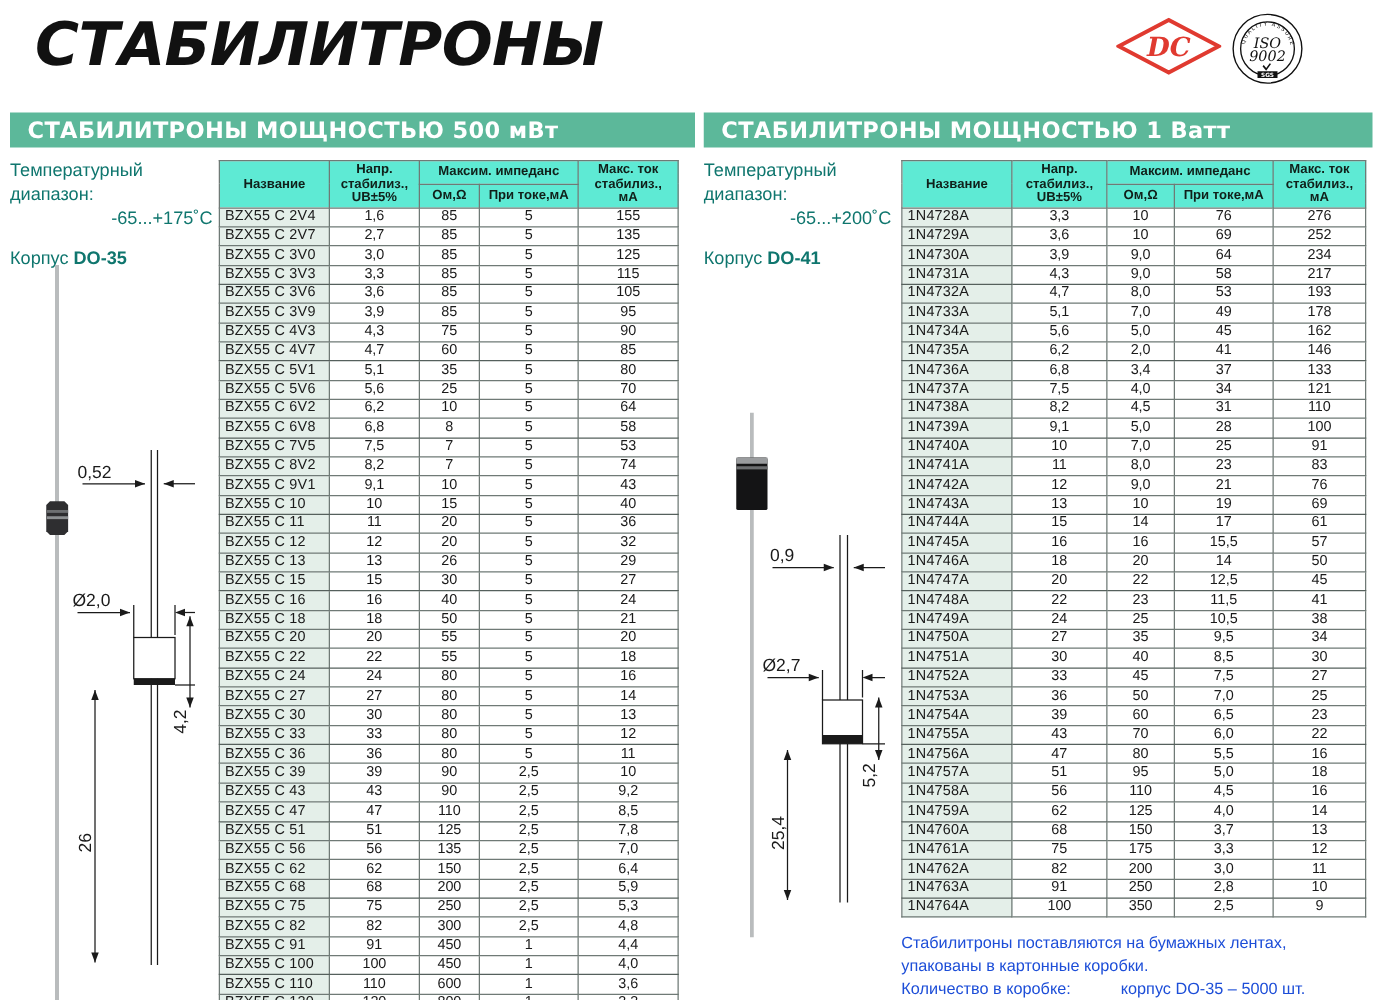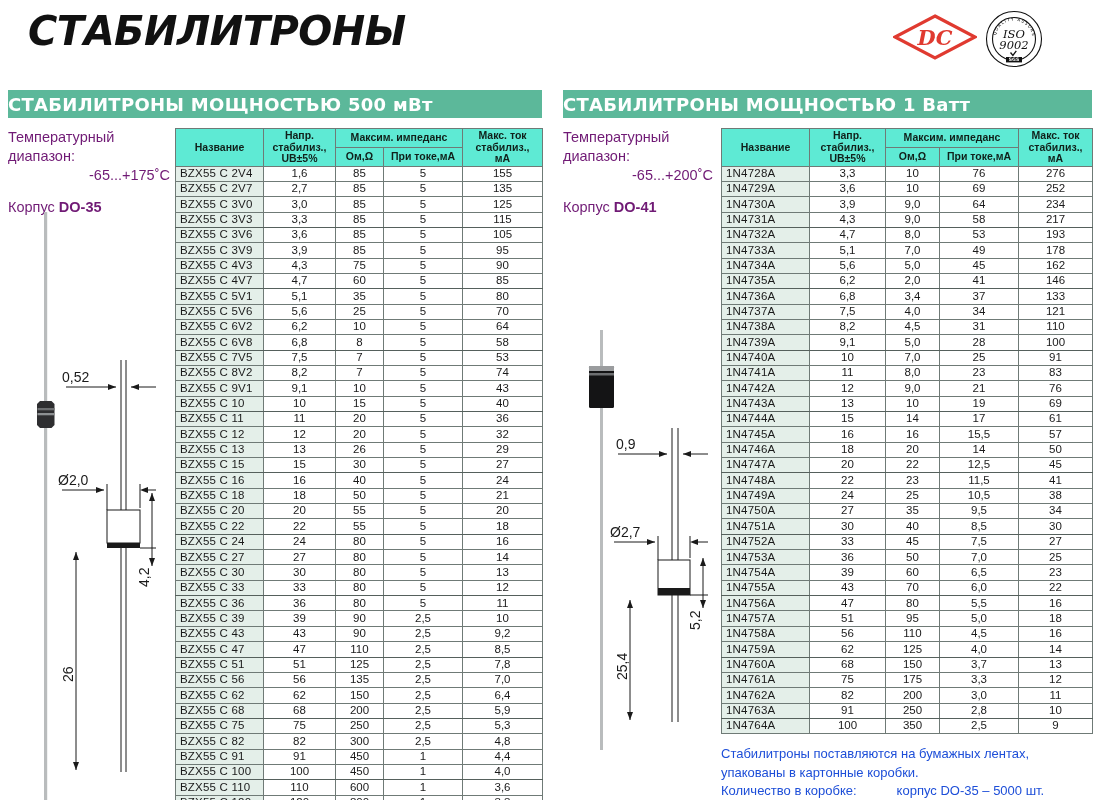--- a/index.html
+++ b/index.html
@@ -9,46 +9,47 @@
     font-family:"Liberation Sans", sans-serif;
     color:#1a1a1a;
     overflow:hidden;
     position:relative;
   }
   .page{position:relative;width:1098px;height:800px;}
 
   
   .main-title{
     position:absolute;left:28px;top:8px;
-    font-size:40px;font-weight:bold;font-style:italic;
+    font-size:48px;font-weight:bold;font-style:italic;
     letter-spacing:-0.5px;
     color:#111;
     font-family:"DejaVu Sans", sans-serif;
     text-align:right;
   }
 
   
   .logo-dc{position:absolute;left:893px;top:14px;width:84px;height:46px;}
   .logo-iso{position:absolute;left:985px;top:10px;width:58px;height:58px;}
 
   
   .banner{
     position:absolute;height:28px;
     background:#5cb89a;
     color:#ffffff;
     font-size:18px;font-weight:bold;
     display:flex;align-items:center;
+    padding-left:14px;
     letter-spacing:0.3px;
     font-family:"DejaVu Sans", sans-serif;
   }
   .banner-left{left:8px;top:90px;width:534px;}
   .banner-right{left:563px;top:90px;width:529px;}
 
   
-  .info{position:absolute;font-size:14.5px;line-height:19px;color:#701a75;}
+  .info{position:absolute;font-size:14.5px;line-height:19px;color:#0f766e;}
   .info .ln{white-space:nowrap;}
   .info .right{text-align:right;}
   .info .case{margin-top:13px;}
   .info b{font-weight:bold;}
   .info-left{left:8px;top:128px;width:162px;}
   .info-right{left:563px;top:128px;width:150px;}
 
   
   table.dt{
     position:absolute;

